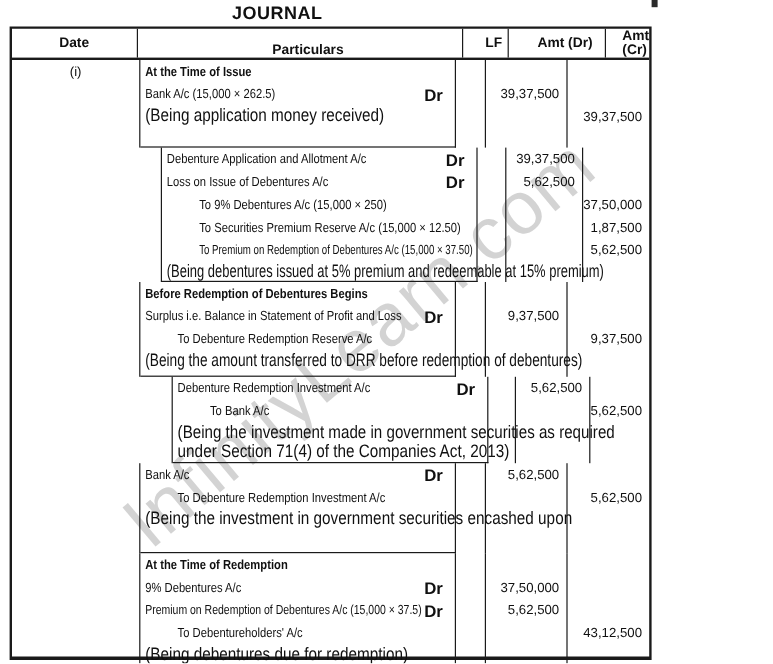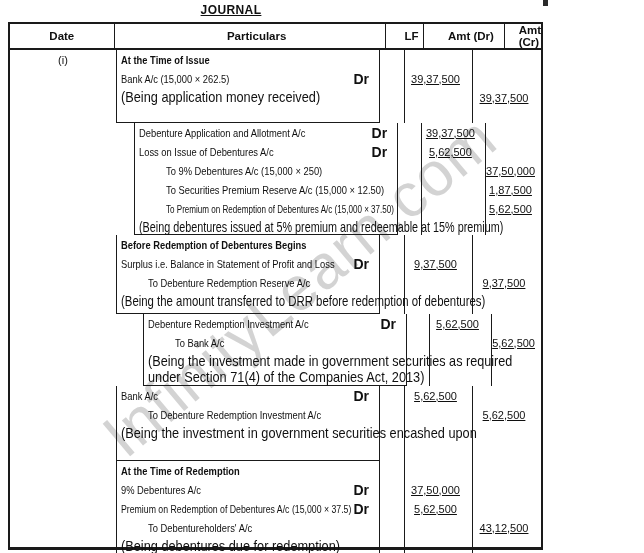--- a/index.html
+++ b/index.html
@@ -6,23 +6,22 @@
   .sheet{
     position:relative;
     width:644px;height:553px;
     background:#ffffff;
     font-family:"Liberation Sans","DejaVu Sans",sans-serif;
     color:#101010;
     overflow:hidden;
   }
   .doc-title{
     position:absolute;left:0;top:3px;width:462px;
-    text-align:center;font-weight:bold;font-size:12px;letter-spacing:.4px;
+    text-align:center;font-weight:bold;font-size:15px;letter-spacing:.4px;
     z-index:3;
-    text-decoration:underline;
   }
   .watermark{
     position:absolute;left:112px;top:408px;
     transform:rotate(-40deg);transform-origin:0 50%;
     font-size:62px;letter-spacing:1px;
     color:rgba(150,150,150,0.42);
     white-space:nowrap;z-index:1;pointer-events:none;
   }
   .scan-artifact{
     position:absolute;left:543px;top:0;width:5px;height:6px;
@@ -32,21 +31,21 @@
     position:absolute;left:8px;top:22px;width:531px;height:523px;
     border:2px solid #1a1a1a;border-bottom-width:3px;
     display:flex;flex-direction:column;
     z-index:2;background:transparent;
   }
   .hdr{display:flex;height:24px;border-bottom:2px solid #1a1a1a;gap:14px;}
   .hc{box-sizing:border-box;display:flex;align-items:center;justify-content:center;
       font-weight:bold;font-size:11.5px;}
   .col{box-sizing:border-box;}
   .c-date{width:107px;border-right:1.5px solid #1a1a1a;}
-  .c-part{width:263px;border-right:1.5px solid #1a1a1a;}
+  .c-part{width:263px;border-right:1.5px solid #1a1a1a;align-items:flex-end;}
   .c-lf{width:25px;border-right:1.5px solid #1a1a1a;}
   .c-dr{width:68px;border-right:1.5px solid #1a1a1a;}
   .c-cr{flex:1;}
   .body{display:flex;flex-direction:column;flex:1;}
   .entry{display:flex;}
   .entry .c-part{border-bottom:1.5px solid #1a1a1a;}
   .entry:last-child{flex:1;}
   .entry:last-child .c-part{border-bottom:none;}
   .entry-1{height:73px;}
   .entry-2{height:112px;padding-left:24px;}
@@ -54,21 +53,21 @@
   .entry-4{height:72px;padding-left:36px;}
   .entry-5{height:75px;}
   .date-cell{padding-top:4px;text-align:center;font-size:11px;}
   .line{height:19px;position:relative;display:flex;align-items:center;
         padding-left:4px;font-size:11px;}
   .line.heading{font-weight:bold;}
   .line.narration,.line.narration-cont{height:16px;font-size:15px;}
   .txt{display:inline-block;white-space:nowrap;transform-origin:0 50%;}
   .credit .txt{margin-left:27px;}
   .drlab{position:absolute;right:10px;top:50%;transform:translateY(-50%);font-size:14px;font-weight:bold;}
-  .amtline{justify-content:center;padding-right:6px;padding-left:0;text-decoration:underline;}
+  .amtline{justify-content:flex-end;padding-right:6px;padding-left:0;}
 </style>
 </head>
 <body>
 
 <div class="sheet">
   <div class="doc-title">JOURNAL</div>
   <div class="watermark">InfinityLearn.com</div>
   <div class="scan-artifact"></div>
 
   <div class="journal">

